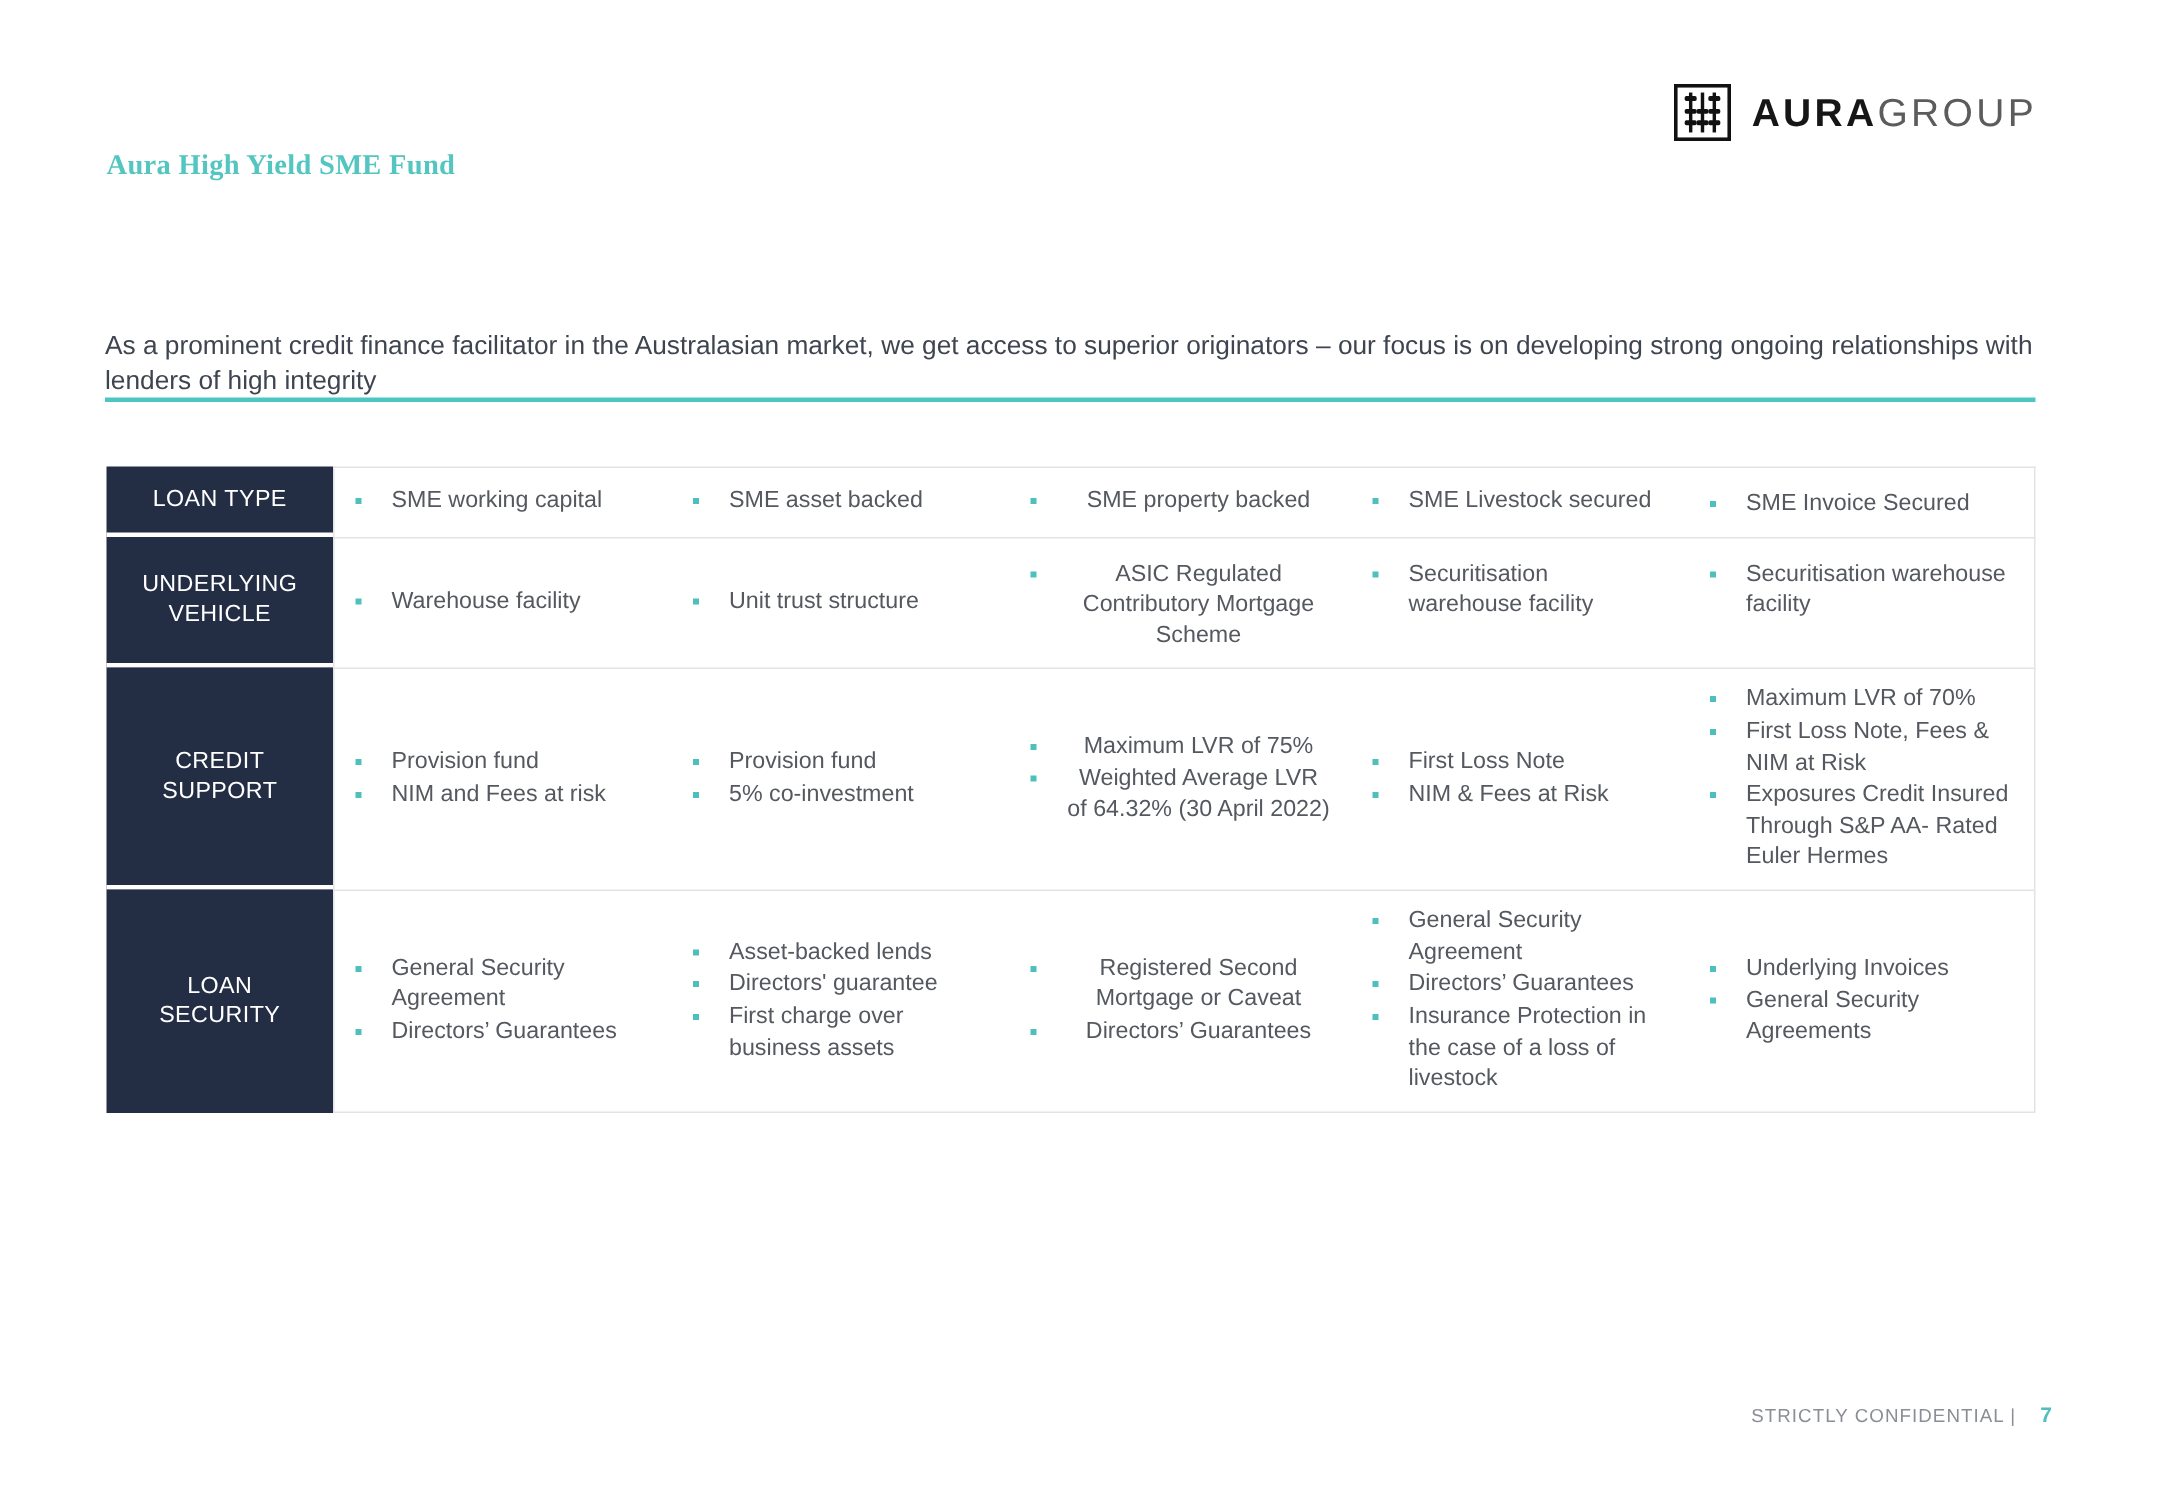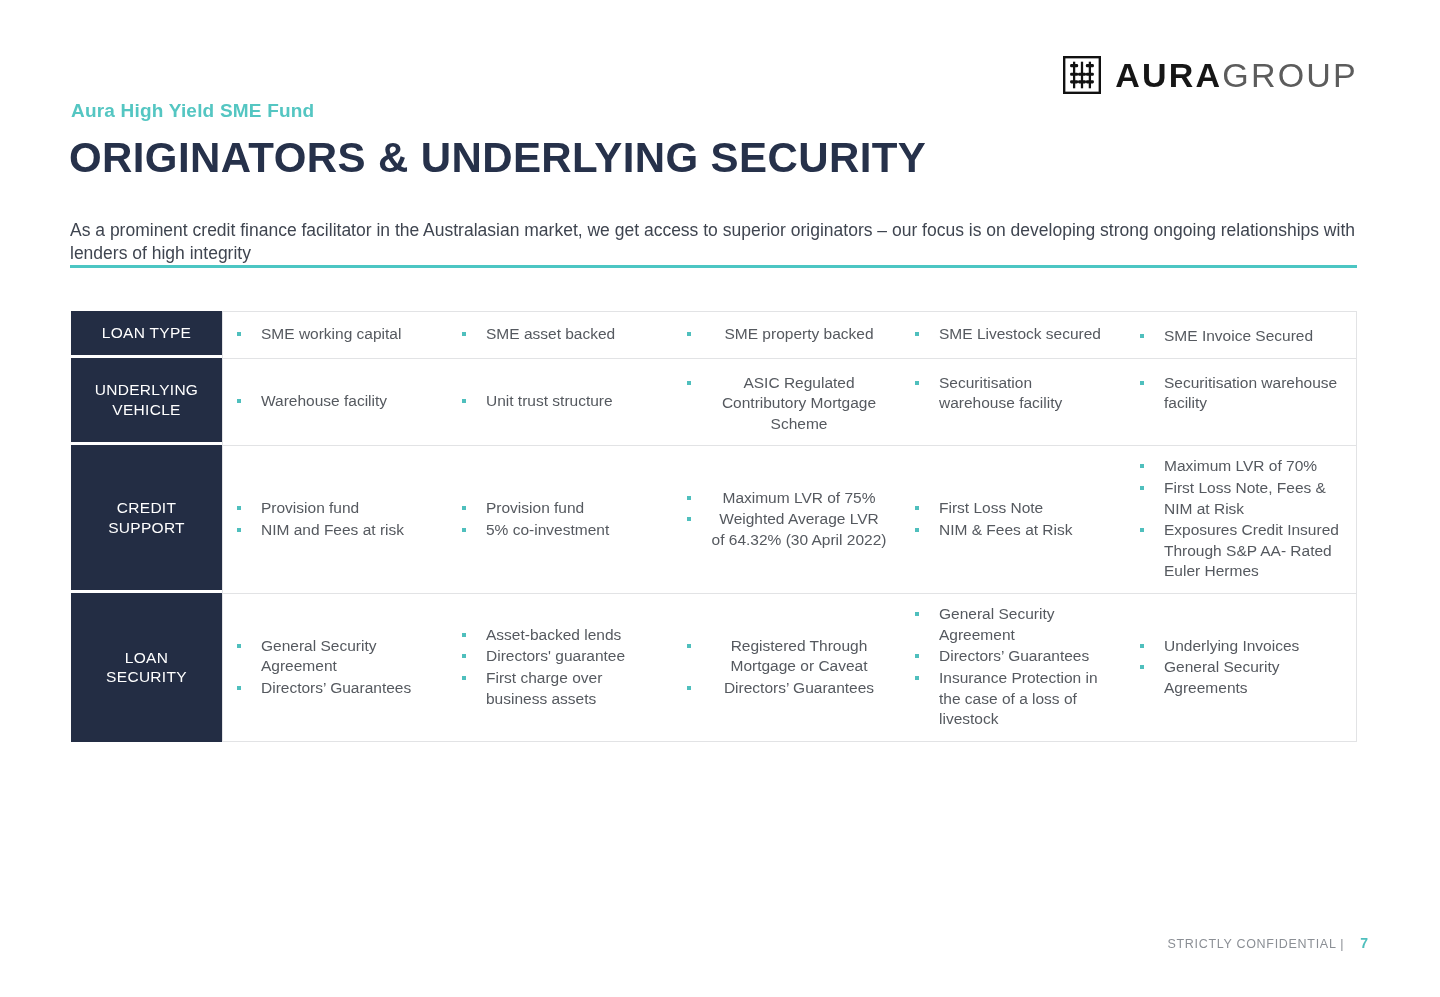--- a/index.html
+++ b/index.html
@@ -29,38 +29,39 @@
     display: flex;
     align-items: center;
     gap: 14px;
   }
   .brand-mark {
     width: 38px;
     height: 38px;
     display: block;
   }
   .brand-text {
-    font-size: 34px;
+    font-size: 26px;
     letter-spacing: 2.2px;
     line-height: 1;
     white-space: nowrap;
     color: #161616;
   }
   .brand-text .bold { font-weight: 700; }
   .brand-text .light { font-weight: 300; color: #5c5c5c; }
 
   
   .eyebrow {
     position: absolute;
     left: 71px;
     top: 100px;
     font-size: 19px;
     font-weight: 700;
     color: #54c6c2;
     letter-spacing: .2px;
+    font-family: Liberation Serif, serif;
   }
   .title {
     position: absolute;
     left: 69px;
     top: 134px;
     font-size: 42px;
     font-weight: 700;
     color: #26314a;
     letter-spacing: .4px;
     line-height: 1.12;
@@ -195,21 +196,20 @@
       <rect x="7.5" y="25.5" width="8.4" height="3.4" rx="1.2" fill="#111111"></rect>
       <rect x="15.8" y="25.5" width="8.4" height="3.4" rx="1.2" fill="#111111"></rect>
       <rect x="24.1" y="25.5" width="8.4" height="3.4" rx="1.2" fill="#111111"></rect>
     </svg>
     <div class="brand-text">
       <span class="bold">AURA</span><span class="light">GROUP</span>
     </div>
   </div>
 
   <div class="eyebrow">Aura High Yield SME Fund</div>
-  <h1 class="title">ORIGINATORS &amp; UNDERLYING SECURITY</h1>
   <p class="lede">As a prominent credit finance facilitator in the Australasian market, we get access to superior originators – our focus is on developing strong ongoing relationships with lenders of high integrity</p>
   <div class="rule"></div>
 
   <table class="tbl">
     <tbody>
         <tr>
           <td class="lbl">LOAN TYPE</td>
           <td class="cells">
             <div class="cellrow">
               <div class="cell c1">
@@ -322,21 +322,21 @@
               </div>
               <div class="cell c2">
                 <ul class="bl">
                   <li>Asset-backed lends</li>
                   <li>Directors' guarantee</li>
                   <li>First charge over business assets</li>
                 </ul>
               </div>
               <div class="cell c3">
                 <ul class="bl">
-                  <li>Registered Through Mortgage or Caveat</li>
+                  <li>Registered Second Mortgage or Caveat</li>
                   <li>Directors’ Guarantees</li>
                 </ul>
               </div>
               <div class="cell c4">
                 <ul class="bl">
                   <li>General Security Agreement</li>
                   <li>Directors’ Guarantees</li>
                   <li>Insurance Protection in the case of a loss of livestock</li>
                 </ul>
               </div>

